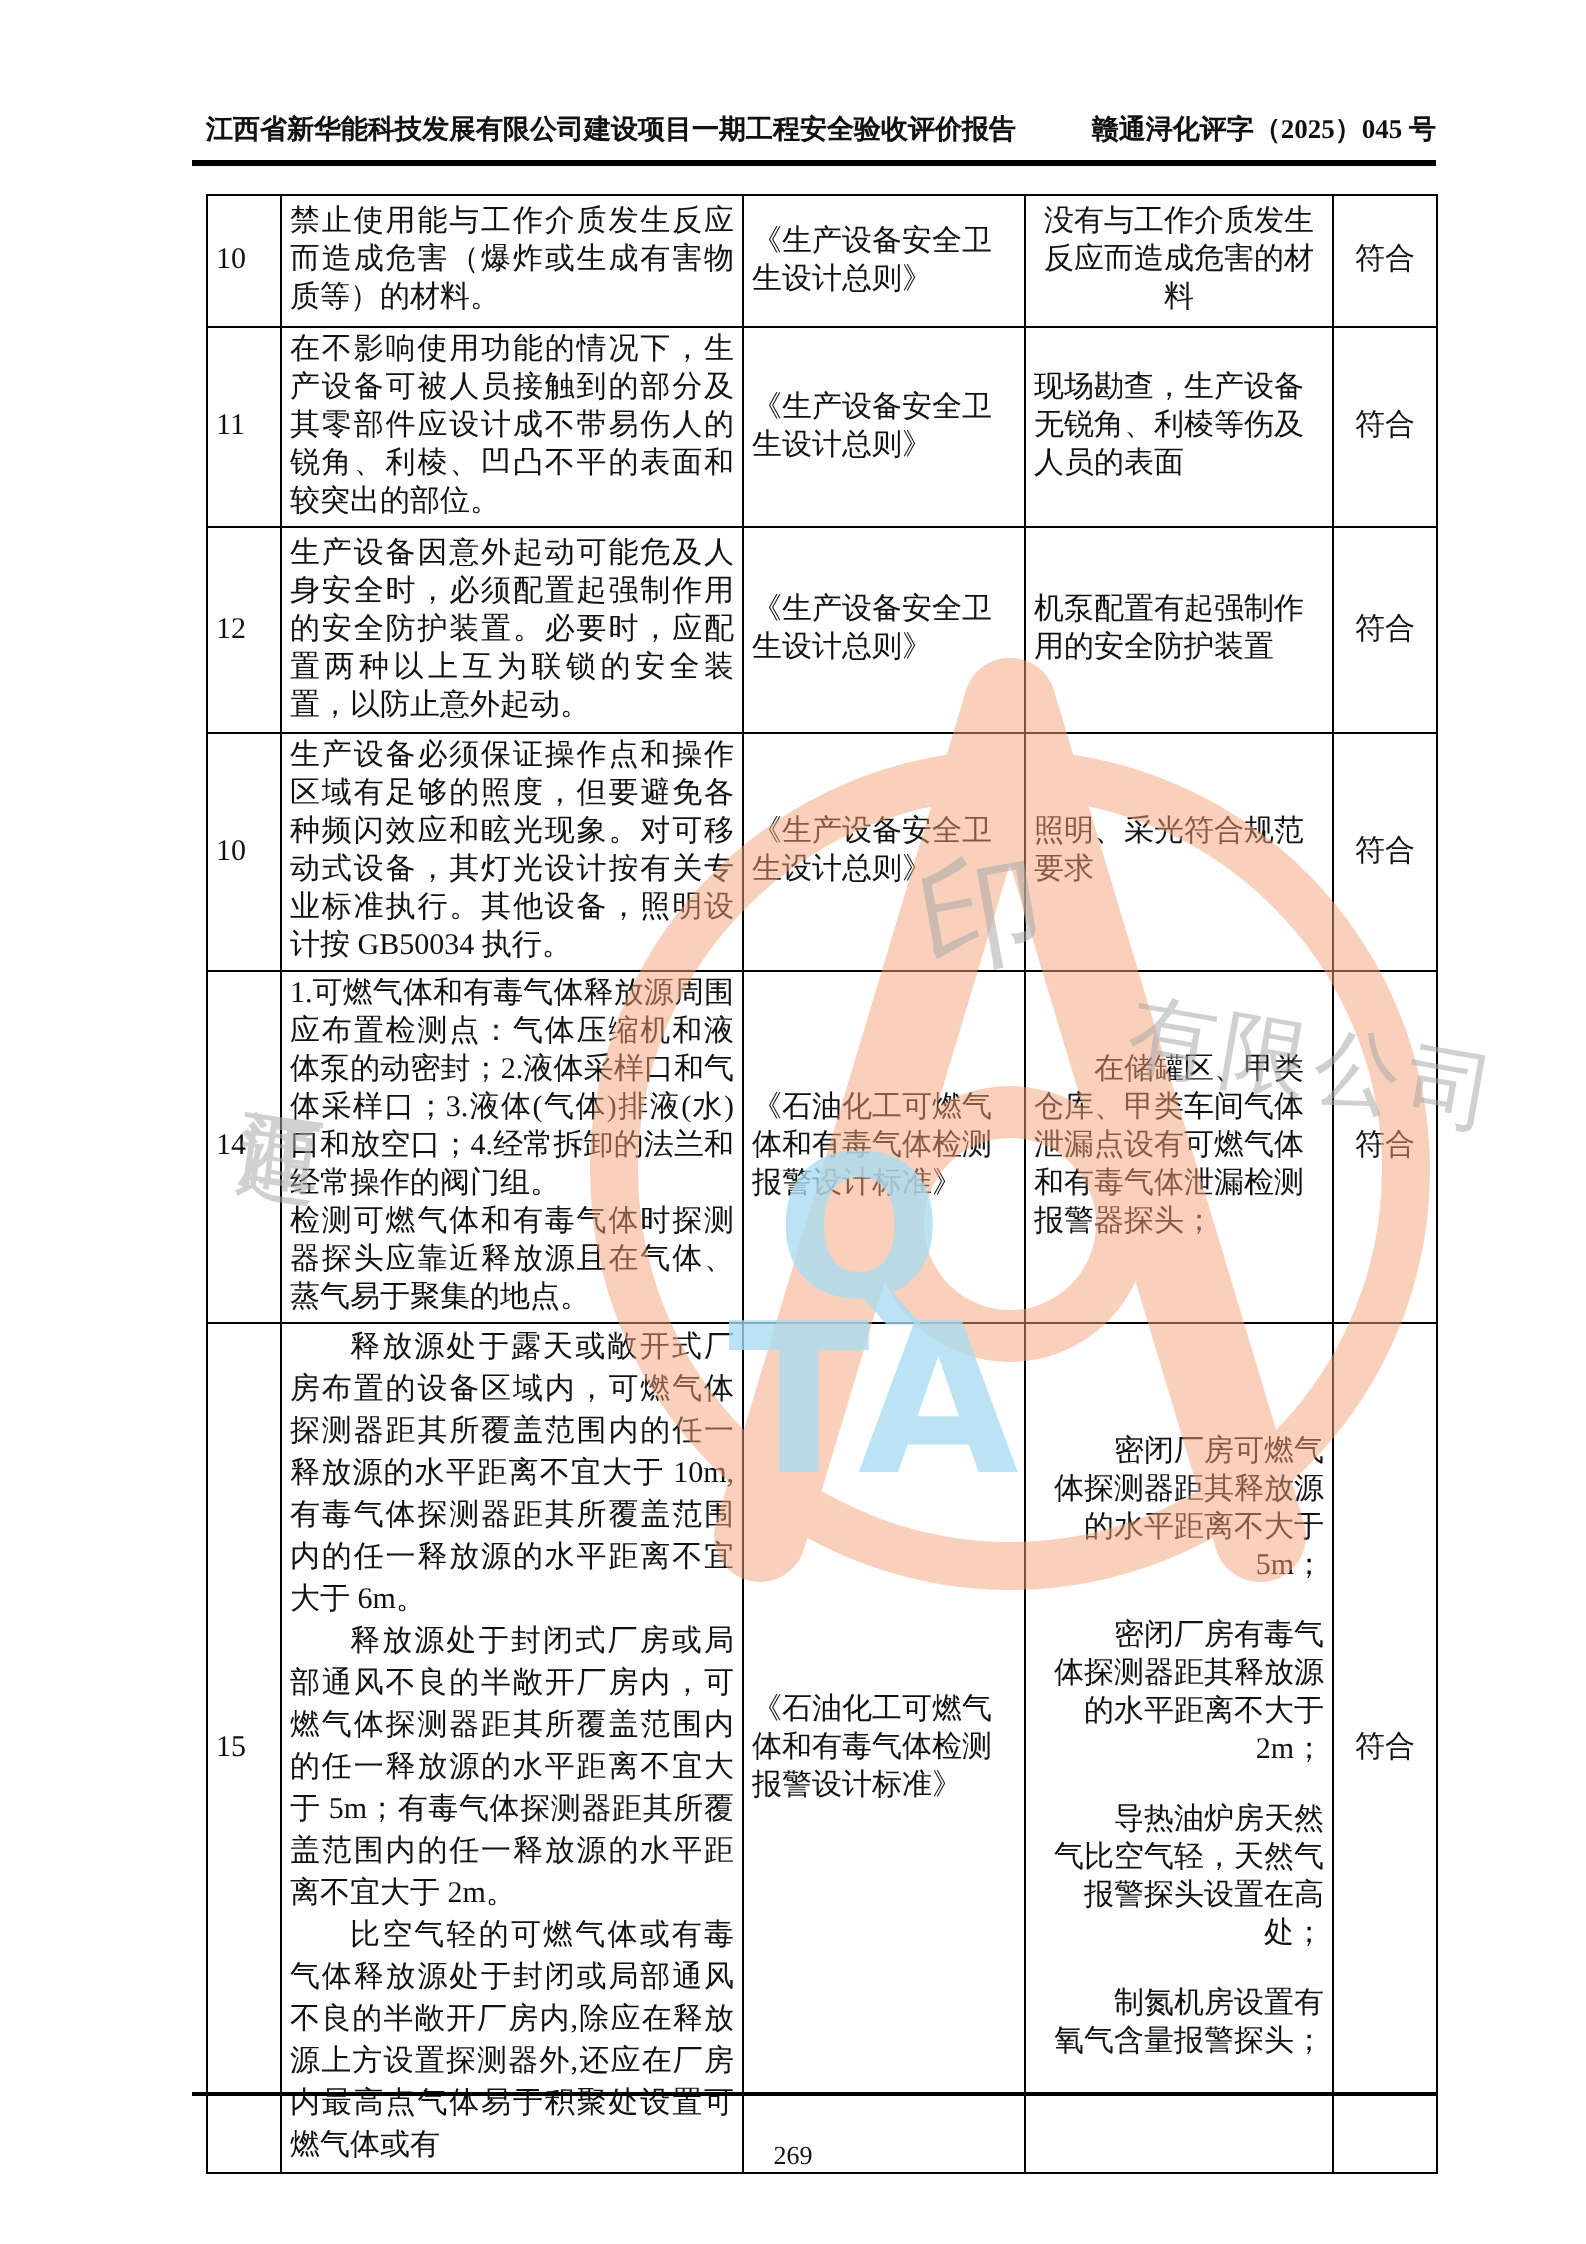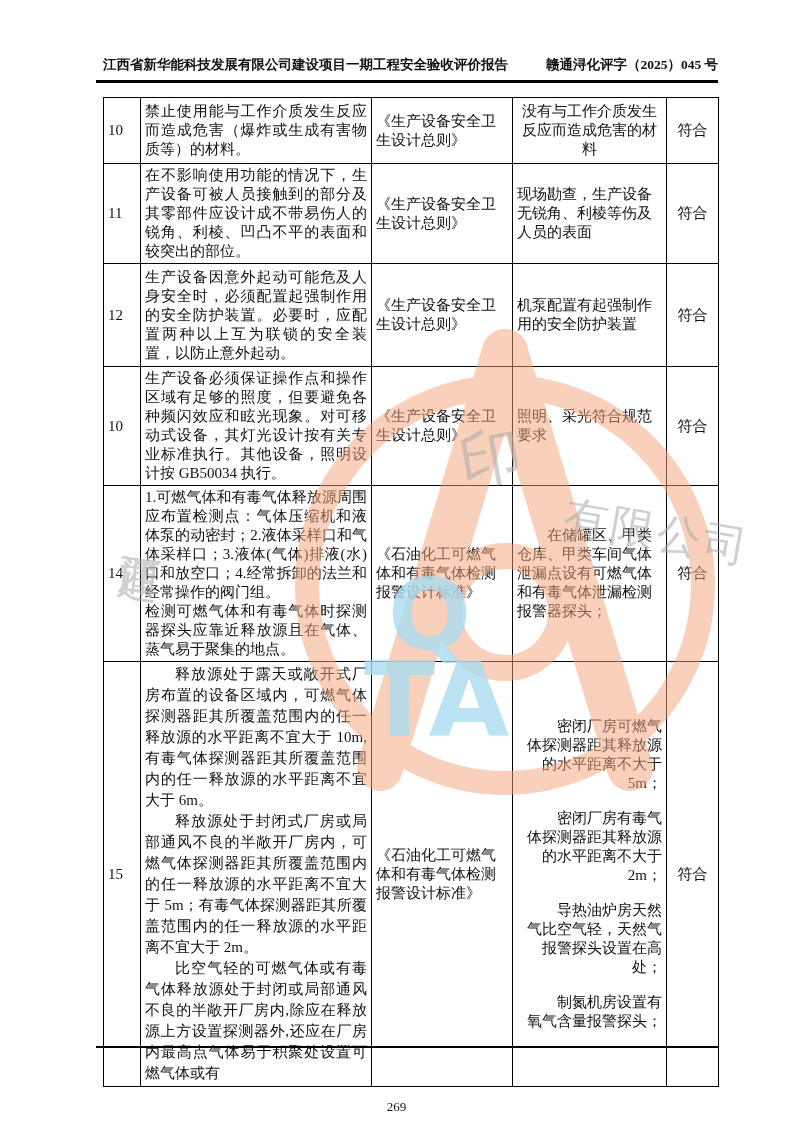--- a/index.html
+++ b/index.html
@@ -42,21 +42,21 @@
   .tbl tr:nth-child(6) .c-req{line-height:21px;}
   .c-req .para.indent{text-indent:2em;}
   .c-find{line-height:20px;}
   .c-find.f-center{text-align:center;}
   .c-find.f-left{text-align:left;}
   .c-find.f-indent .fpara{text-indent:2em;}
   .c-find.f-indent-gaps .fpara{text-indent:2em; margin-bottom:16px;text-align:right;}
   .c-find.f-indent-gaps .fpara:last-child{margin-bottom:1px;}
   
   .ftr-rule{position:absolute; left:96px; top:1046px; width:622px; height:1.5px; background:#000;}
-  .pageno{position:absolute; left:0; top:1099px; width:793px; text-align:center; font-size:13px;}
+  .pageno{position:absolute; left:0; top:1070px; width:793px; text-align:center; font-size:13px;}
 </style>
 </head>
 <body>
 
 <div class="page">
 
   <div class="hdr">
     <span class="hdr-left">江西省新华能科技发展有限公司建设项目一期工程安全验收评价报告</span>
     <span class="hdr-right">赣通浔化评字（2025）045 号</span>
   </div>

